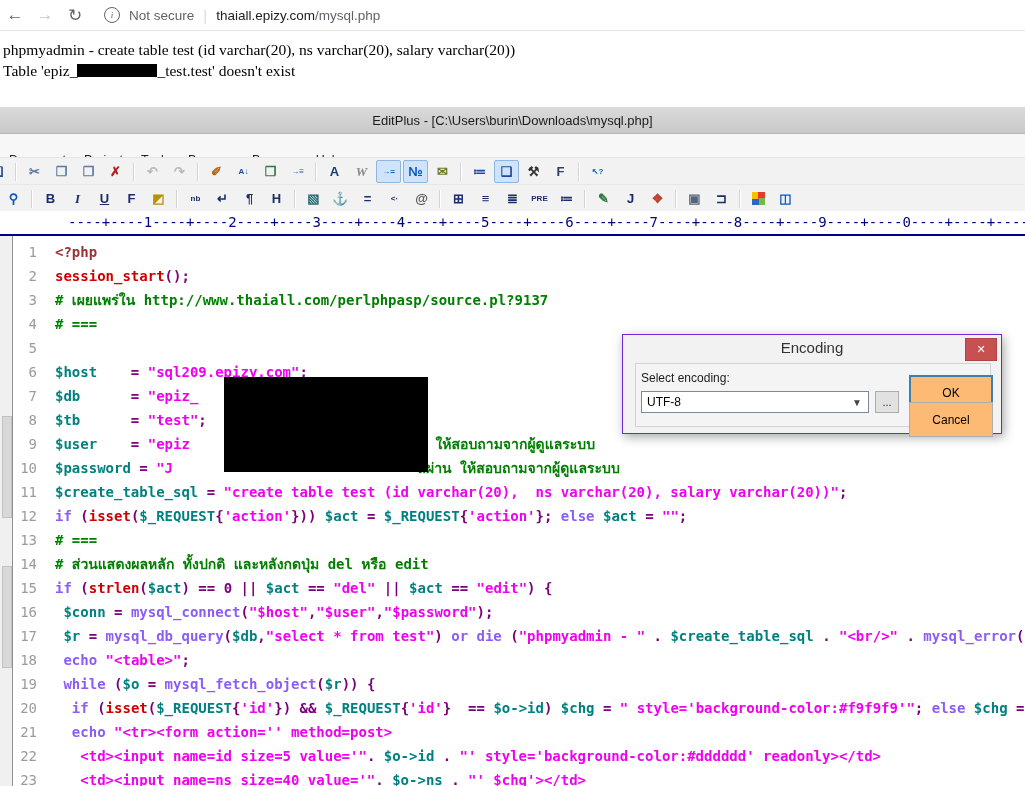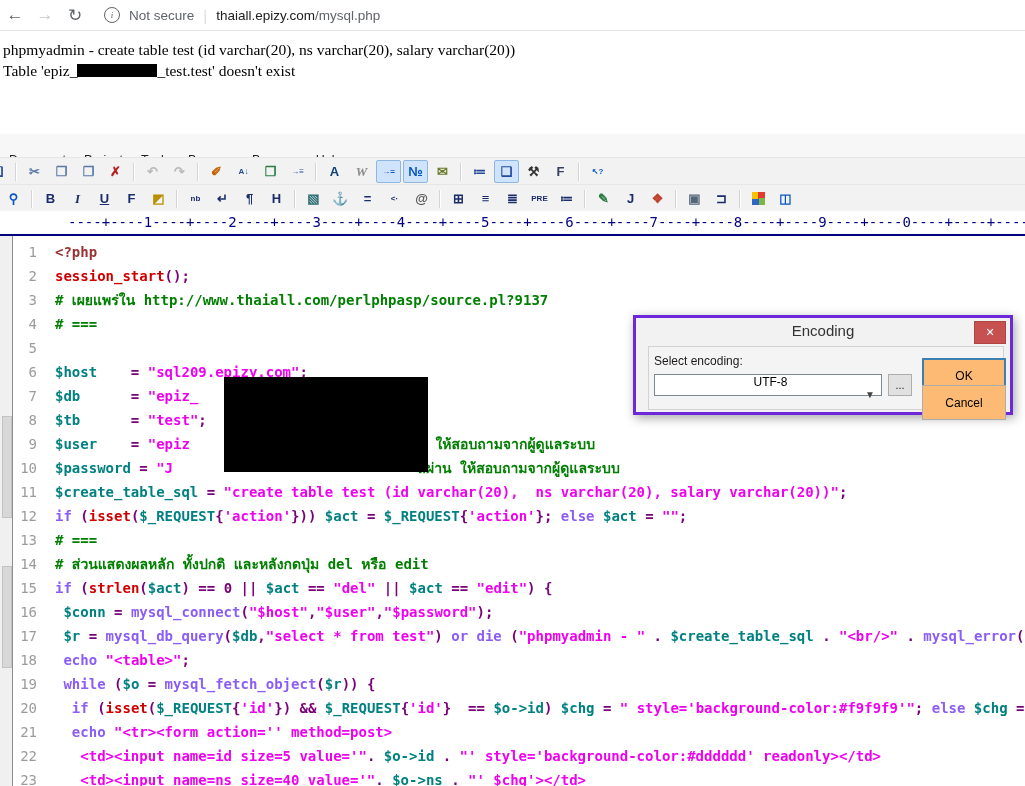--- a/index.html
+++ b/index.html
@@ -73,32 +73,32 @@
   .tk-p{color:#000;}
   .tk-php{color:#993333;font-weight:bold;}
 
   .left-strip{position:absolute;left:0;top:236px;width:13px;height:550px;background:#f0f0f0;
               border-right:1px solid #8e8e8e;box-sizing:border-box;}
   .strip-thumb{position:absolute;left:2px;width:8px;background:#d8d8d8;border:1px solid #c2c2c2;}
 
   .redact-code{position:absolute;left:224px;top:377px;width:204px;height:95px;background:#000;z-index:30;}
 
   
-  .dialog{position:absolute;left:622px;top:315px;width:380px;height:100px;background:#f2f2f2;
-          border:3px solid #6d28d9;box-shadow:2px 3px 10px rgba(0,0,0,.35);z-index:50;box-sizing:border-box;margin-left:11px;}
+  .dialog{position:absolute;left:622px;top:334px;width:380px;height:100px;background:#f2f2f2;
+          border:1px solid #6d28d9;box-shadow:2px 3px 10px rgba(0,0,0,.35);z-index:50;box-sizing:border-box;}
   .dlg-title{position:absolute;left:0;top:0;width:100%;height:26px;text-align:center;
              font-size:15px;color:#333;line-height:26px;}
   .dlg-close{position:absolute;right:4px;top:3px;width:30px;height:21px;background:#c75050;
              color:#fff;font-size:11px;display:flex;align-items:center;justify-content:center;
              border:1px solid #b04343;cursor:pointer;}
   .dlg-group{position:absolute;left:12px;top:28px;width:354px;height:62px;border:1px solid #d2d2d2;background:#f4f4f4;}
   .dlg-label{position:absolute;left:18px;top:36px;font-size:12px;color:#1b1b1b;}
   .dlg-combo{position:absolute;left:18px;top:56px;width:228px;height:22px;background:#fff;
              border:1px solid #7a8a99;box-sizing:border-box;display:flex;align-items:center;
-             font-size:12px;color:#000;padding-left:5px;cursor:pointer;flex-direction:column;}
+             font-size:12px;color:#000;padding-left:5px;cursor:pointer;}
   .dlg-combo .arrow{margin-left:auto;color:#444;font-size:10px;padding-right:6px;}
   .dlg-dots{position:absolute;left:252px;top:56px;width:24px;height:22px;background:#e1e1e1;
             border:1px solid #adadad;box-sizing:border-box;font-size:11px;color:#222;
             display:flex;align-items:center;justify-content:center;cursor:pointer;}
   .dlg-btn{position:absolute;left:286px;width:84px;height:35px;background:#fdba74;
            border:1px solid #adadad;box-sizing:border-box;font-size:12px;color:#000;
            display:flex;align-items:center;justify-content:center;cursor:pointer;}
   .dlg-ok{top:40px;border:2px solid #3c7fb1;}
   .dlg-cancel{top:67px;}
 </style>
@@ -118,20 +118,23 @@
       <span class="url-host">thaiall.epizy.com</span>
         <span class="url-path">/mysql.php</span>
     </div>
   </div>
 
   <div class="page">
     <div>phpmyadmin - create table test (id varchar(20), ns varchar(20), salary varchar(20))</div>
     <div><span>Table 'epiz_</span><span class="redact-inline"></span><span>_test.test' doesn't exist</span></div>
   </div>
 
+  <div class="ep-title">
+    <span>EditPlus - [C:\Users\burin\Downloads\mysql.php]</span>
+  </div>
 
   <div class="ep-menu">
       <span class="menu-item">Document</span>
       <span class="menu-item">Project</span>
       <span class="menu-item">Tools</span>
       <span class="menu-item">Browser</span>
       <span class="menu-item">Browser</span>
       <span class="menu-item">Help</span>
     </div>
 

